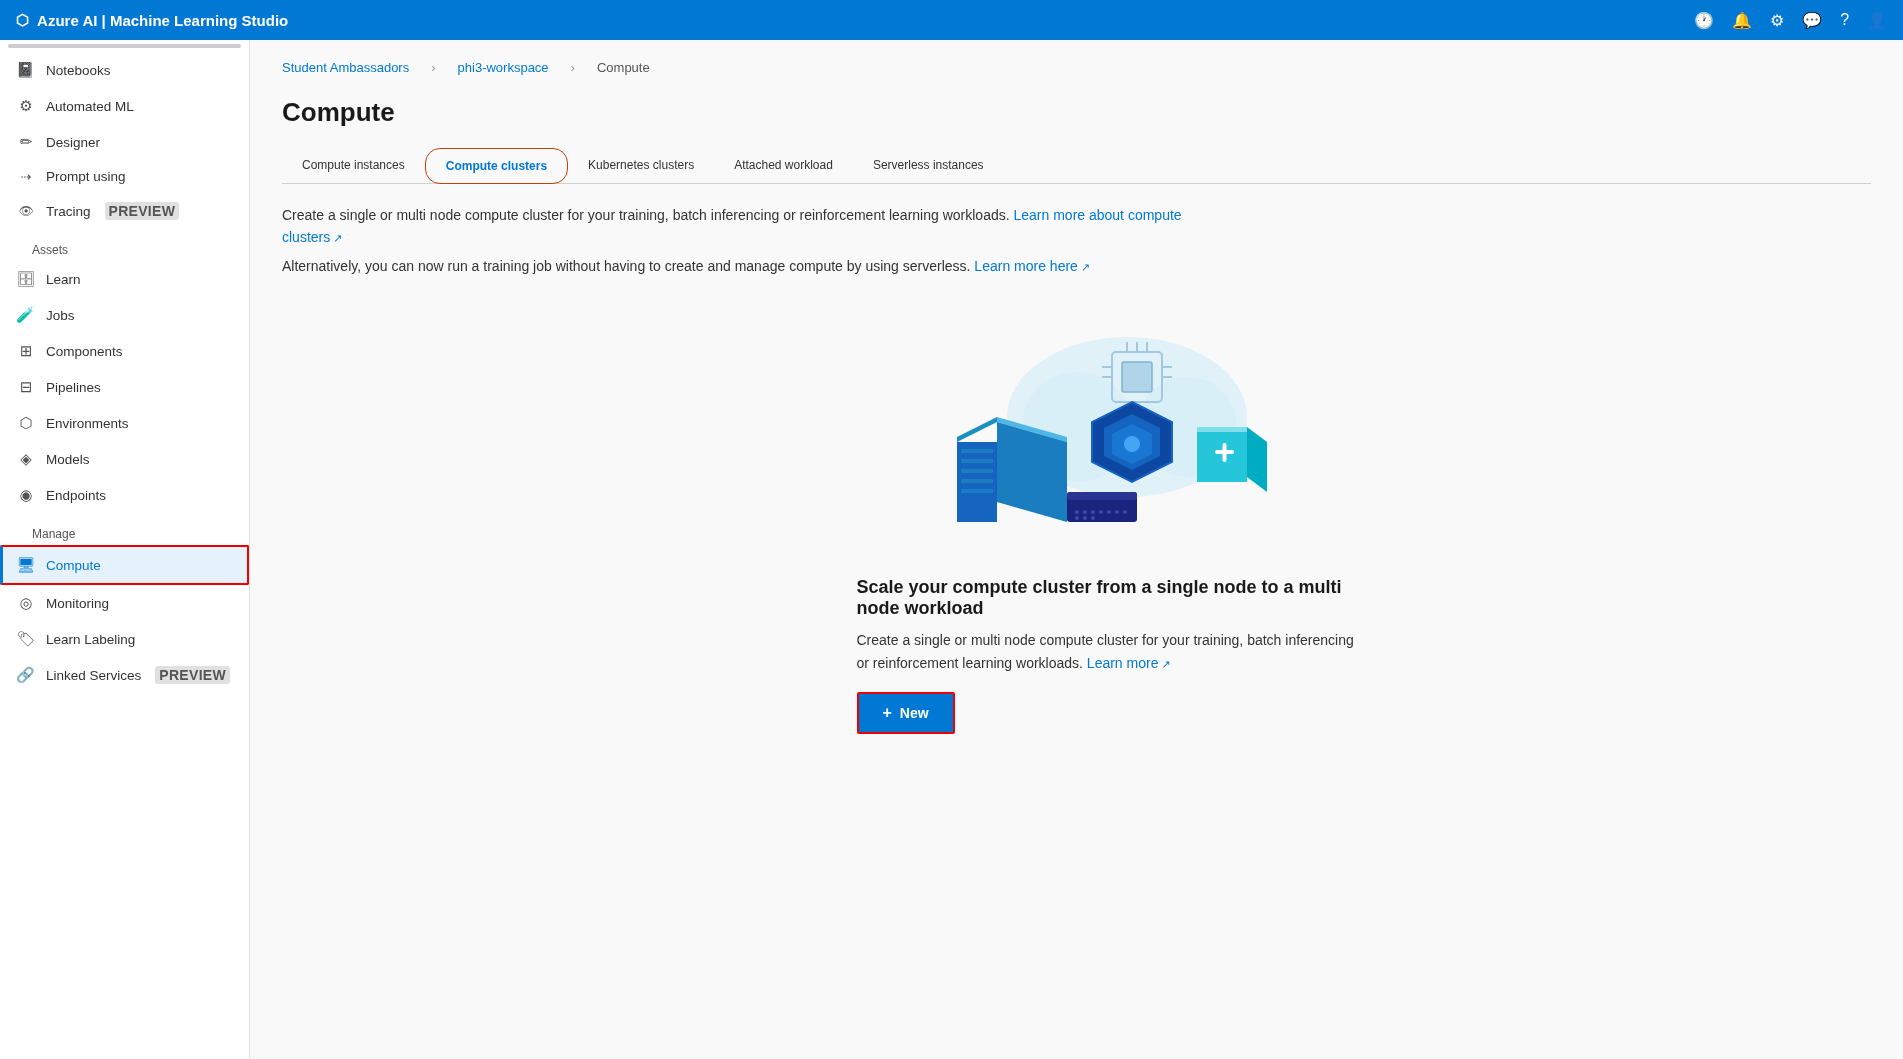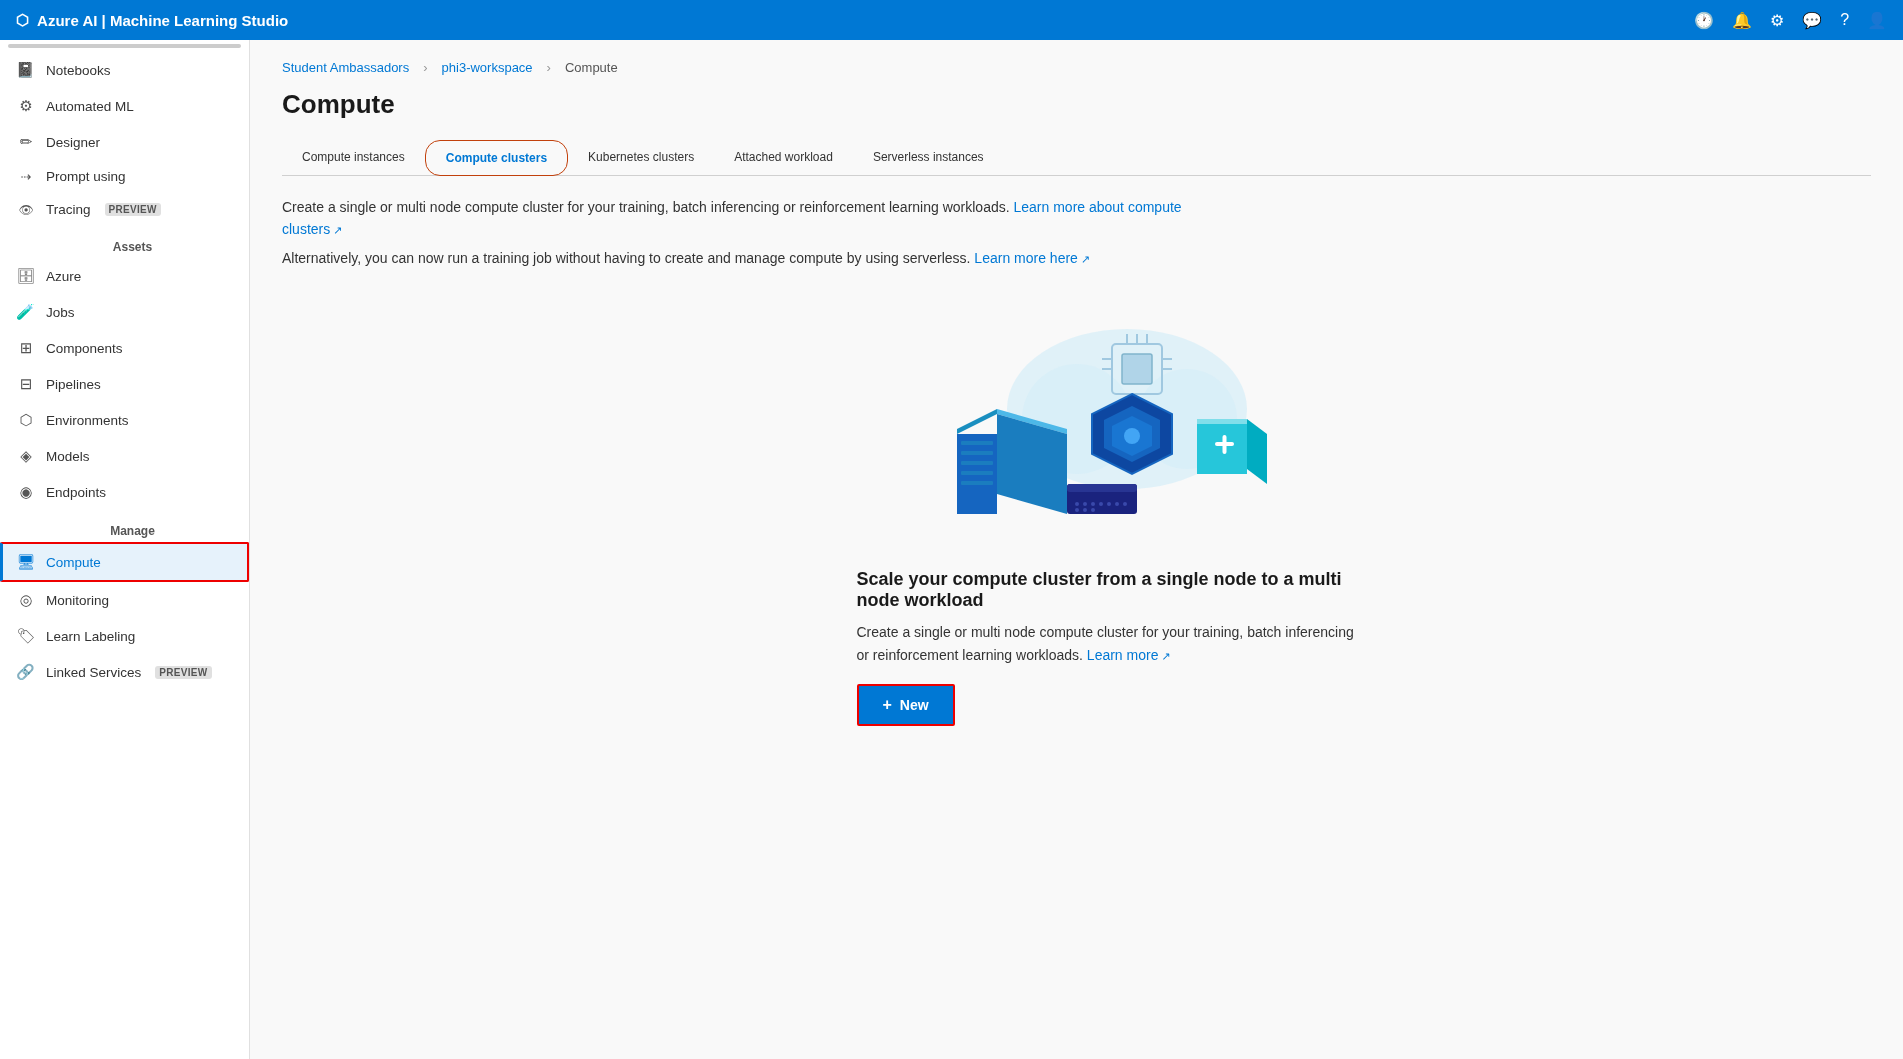--- a/index.html
+++ b/index.html
@@ -51,28 +51,27 @@
     .sidebar-item.active {
       background: #e6f2fb;
       color: #0078d4;
       border-left: 3px solid #0078d4;
       padding-left: 13px;
     }
     .sidebar-item.active .si-icon { color: #0078d4; }
     .sidebar-section-label {
       padding: 14px 16px 4px 32px;
       font-size: 12px;
-      font-weight: 700;
+      font-weight: 400;
       color: #555;
       text-transform: none;
-      text-align: center;
     }
     .si-icon { font-size: 15px; width: 20px; text-align: center; color: #555; }
     .preview-badge {
-      font-size: 10px;
+      font-size: 14px;
       background: #e0e0e0;
       color: #555;
       padding: 1px 4px;
       border-radius: 3px;
       margin-left: 4px;
       font-weight: 600;
       letter-spacing: 0.3px;
     }
     .sidebar-item-highlighted {
       border: 2px solid #e00;
@@ -82,21 +81,21 @@
     
     .content {
       flex: 1;
       overflow-y: auto;
       background: #f9f9f9;
       padding: 0;
     }
     .content-inner { padding: 20px 32px; }
 
     
-    .breadcrumb { display: flex; align-items: center; gap: 14px; font-size: 13px; color: #555; margin-bottom: 14px; }
+    .breadcrumb { display: flex; align-items: center; gap: 22px; font-size: 13px; color: #555; margin-bottom: 22px; }
     .breadcrumb a { color: #0078d4; text-decoration: none; cursor: pointer; }
     .breadcrumb-sep { color: #999; }
 
     
     .page-title { font-size: 26px; font-weight: 700; color: #1a1a1a; margin-bottom: 20px; }
 
     
     .tabs { display: flex; gap: 0; border-bottom: 1px solid #d0d0d0; margin-bottom: 20px; }
     .tab {
       padding: 10px 20px;
@@ -196,21 +195,21 @@
     <div class="sidebar-item">
       <span class="si-icon" style="font-size:12px;">👁</span>
       <span>Tracing</span>
       <span class="preview-badge">PREVIEW</span>
     </div>
 
     <div class="sidebar-section-label">Assets</div>
 
     <div class="sidebar-item">
       <span class="si-icon">🗄</span>
-      <span>Azure</span>
+      <span>Learn</span>
     </div>
     <div class="sidebar-item">
       <span class="si-icon">🧪</span>
       <span>Jobs</span>
     </div>
     <div class="sidebar-item">
       <span class="si-icon">⊞</span>
       <span>Components</span>
     </div>
     <div class="sidebar-item">

